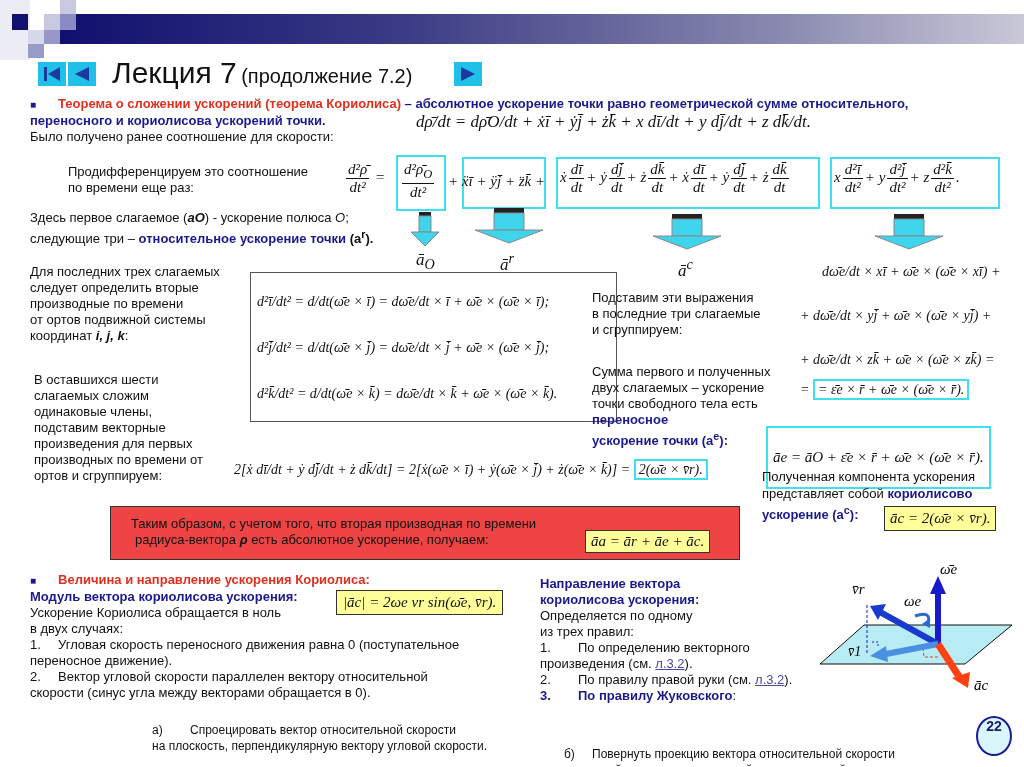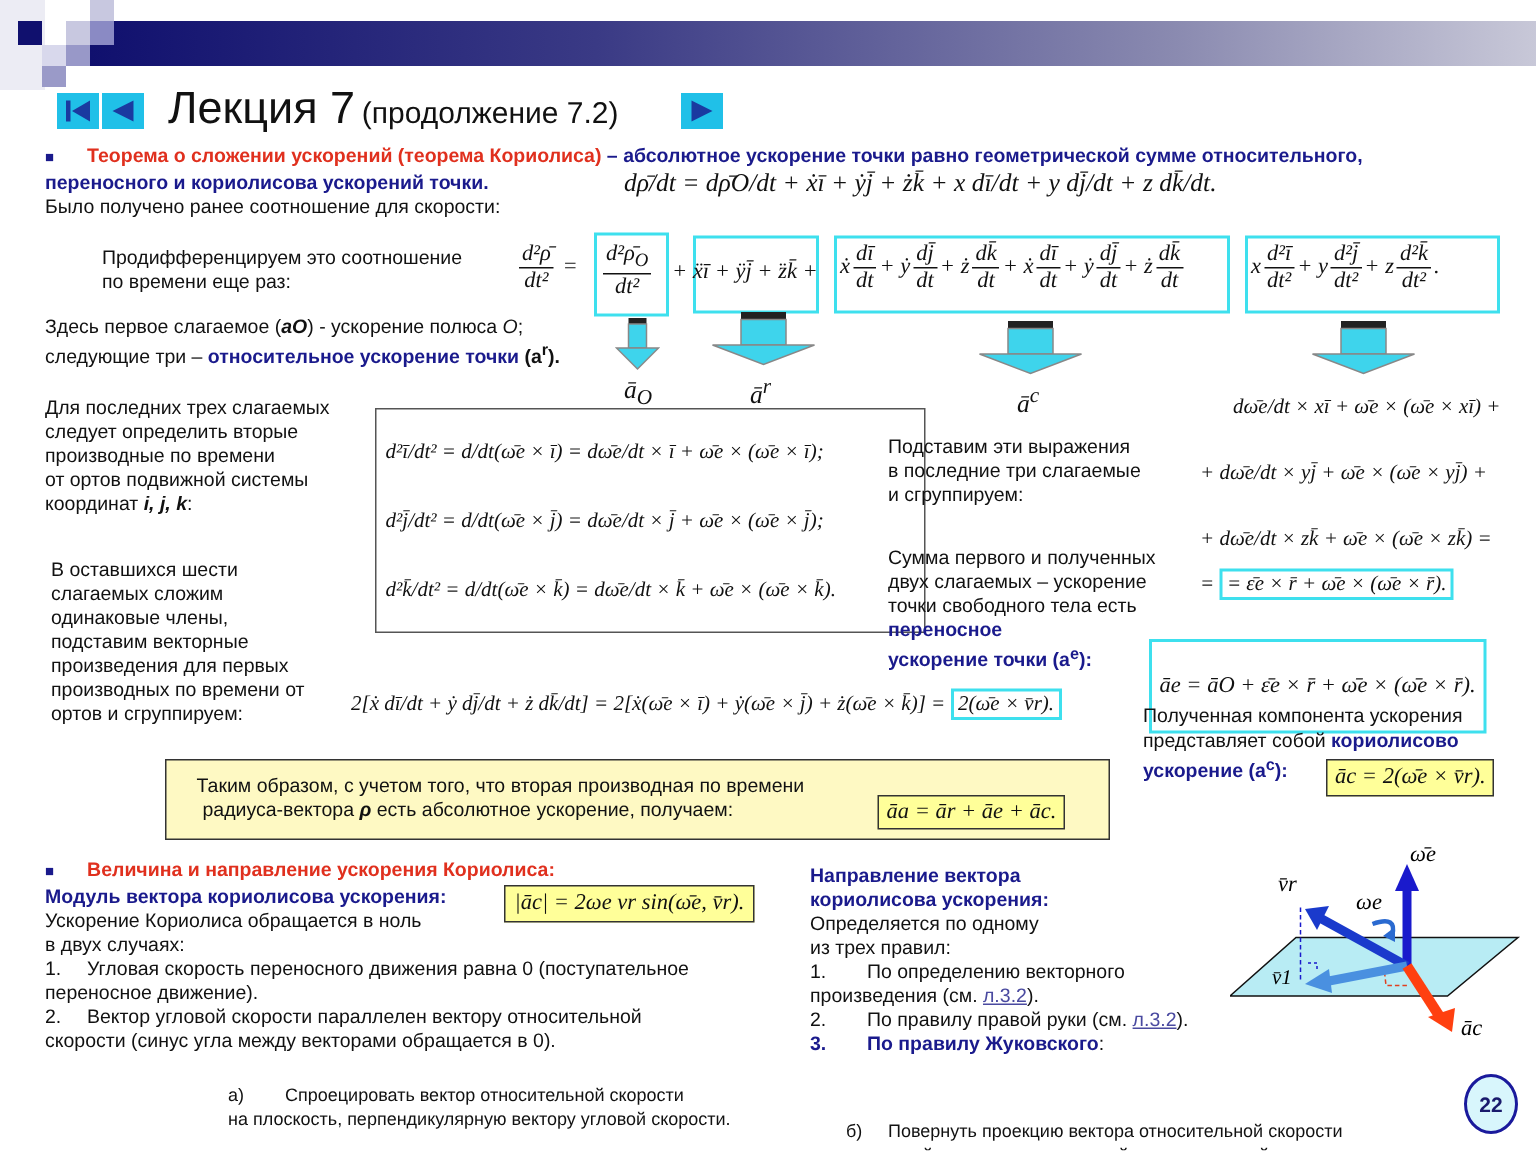--- a/index.html
+++ b/index.html
@@ -198,21 +198,21 @@
   <span class="cyanbox" style="padding:1px 3px;margin-top:48px;">2(ω̄e × v̄r).</span>
 </div>
 
 <div class="abs txt" style="left:762px; top:468px; font-size:13px; line-height:17px;">
   <div>Полученная компонента ускорения</div>
   <div><span>представляет собой </span><span class="navy">кориолисово</span></div>
   <div class="navy"><span>ускорение (a</span><sup>c</sup><span>):</span></div>
 </div>
 <div class="abs math yellowbox" style="left:884px; top:506px; padding:3px 5px; font-size:15px;">āc = 2(ω̄e × v̄r).</div>
 
-<div class="abs" style="left:110px; top:506px; width:630px; height:54px; background:#fef9c3; border:1.5px solid #333;">
+<div class="abs" style="left:110px; top:506px; width:630px; height:54px; background:#ef4444; border:1.5px solid #333;">
   <div class="abs txt" style="left:20px; top:9px;">
     <div>Таким образом, с учетом того, что вторая производная по времени</div>
     <div style="padding-left:4px;"><span>радиуса-вектора </span><b><i>ρ</i></b><span> есть абсолютное ускорение, получаем:</span></div>
   </div>
   <div class="abs math yellowbox" style="left:474px; top:23px; padding:2px 5px; font-size:15px;">āa = ār + āe + āc.</div>
 </div>
 
 <div class="abs txt" style="left:30px; top:572px; width:480px;">
   <div><span style="color:#1a1a8c; font-size:10px; margin-right:22px;">■</span><span class="red">Величина и направление ускорения Кориолиса:</span></div>
   <div class="navy">Модуль вектора кориолисова ускорения:</div>
@@ -260,15 +260,15 @@
 
 <div class="abs txt" style="left:152px; top:722px; font-size:12px; line-height:16px;">
   <div><span style="display:inline-block; width:38px;">а)</span><span>Спроецировать вектор относительной скорости</span></div>
   <div>на плоскость, перпендикулярную вектору угловой скорости.</div>
 </div>
 <div class="abs txt" style="left:564px; top:746px; font-size:12px; line-height:16px;">
   <div><span style="display:inline-block; width:28px;">б)</span><span>Повернуть проекцию вектора относительной скорости</span></div>
   <div>на прямой угол в сторону дуговой стрелки угловой скорости.</div>
 </div>
 
-<div class="abs" style="left:976px; top:716px; width:36px; height:40px; border:2px solid #1a1a9c; border-radius:50%; background:#d8f6fc; display:flex; align-items:center; justify-content:center;">
+<div class="abs" style="left:976px; top:716px; width:36px; height:40px; border:2px solid #1a1a9c; border-radius:50%; background:#d8f6fc; display:flex; justify-content:center;">
   <span style="font-size:14px; font-weight:bold; color:#1a1a6c;">22</span>
 </div>
 
 </body></html>

